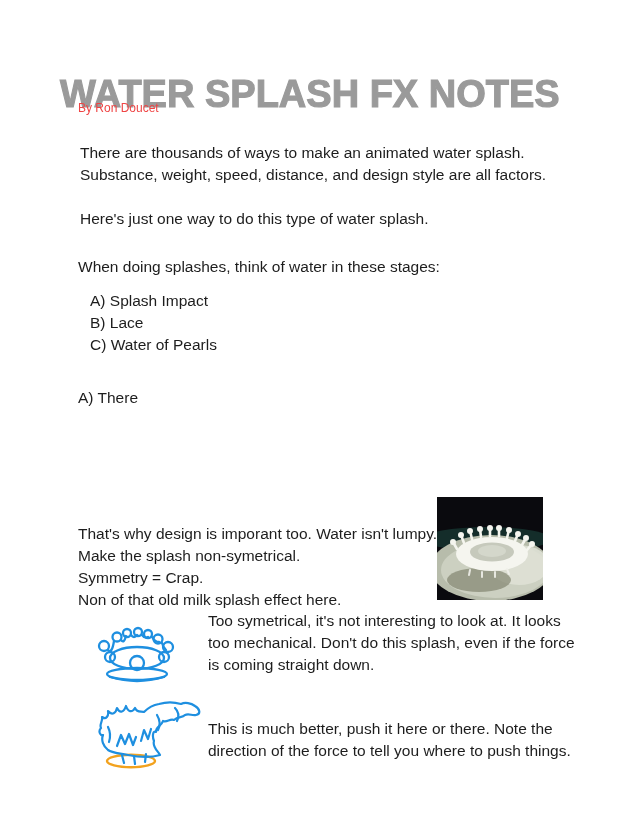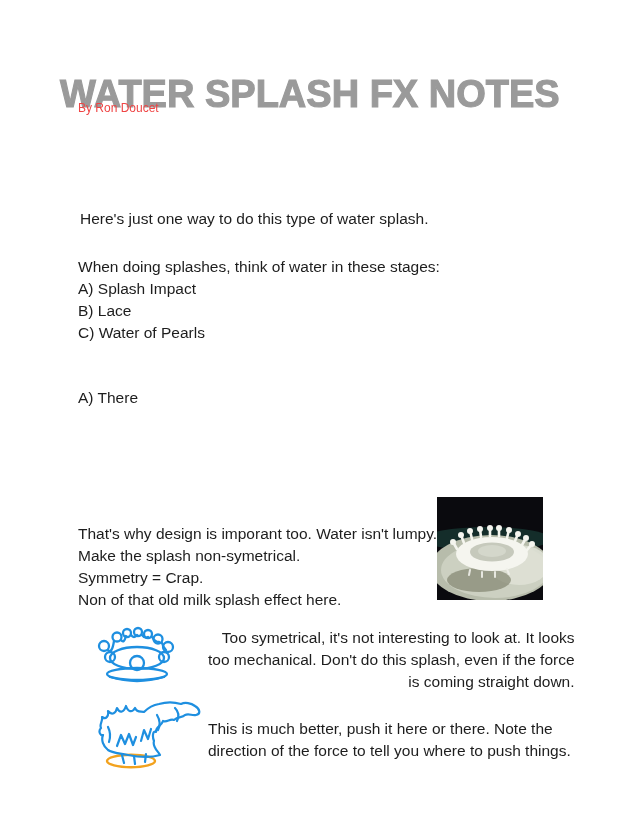--- a/index.html
+++ b/index.html
@@ -36,37 +36,39 @@
     position: absolute;
     margin: 0;
     color: #1d1d1d;
     font-size: 15.5px;
     line-height: 22px;
     white-space: pre-line;
   }
   .stages-list {
     position: absolute;
     left: 78px; top: 278px;
-    margin: 0; padding: 0;
+    margin: 12px; padding: 0;
     list-style: none;
     color: #1d1d1d;
     font-size: 15.5px;
     line-height: 22px;
   }
   .fig { position: absolute; }
   .fig svg { display: block; }
 </style>
 </head>
 <body>
 
 <div class="page">
 
   <h1 class="doc-title">WATER SPLASH FX NOTES</h1>
   <div class="byline">By Ron Doucet</div>
 
+  <p class="txt" style="left:80px; top:142px;">There are thousands of ways to make an animated water splash.
+Substance, weight, speed, distance, and design style are all factors.</p>
 
   <p class="txt" style="left:80px; top:208px;">Here's just one way to do this type of water splash.</p>
 
   <p class="txt" style="left:78px; top:256px;">When doing splashes, think of water in these stages:</p>
 
   <ul class="stages-list">
     <li>A) Splash Impact</li>
     <li>B) Lace</li>
     <li>C) Water of Pearls</li>
   </ul>
@@ -142,21 +144,21 @@
         <path d="M15,24 Q19,28 21,15"></path>
         <path d="M28,14 Q31,18 33,10"></path>
         <path d="M38,9 Q41,13 44,9"></path>
         <path d="M49,9 Q52,13 55,11"></path>
         <path d="M59,11 Q62,16 66,16"></path>
         <path d="M69,17 Q70,21 73,24"></path>
       </g>
     </svg>
   </div>
 
-  <p class="txt" style="left:208px; top:627px;text-align:right;">Too symetrical, it's not interesting to look at. It looks
+  <p class="txt" style="left:208px; top:610px;">Too symetrical, it's not interesting to look at. It looks
 too mechanical. Don't do this splash, even if the force
 is coming straight down.</p>
 
   <div class="fig" style="left:90px; top:701px; width:115px; height:70px;">
     <svg width="115" height="70" viewBox="0 0 115 70">
       <g fill="none" stroke="#f2a21e" stroke-width="2.4" stroke-linecap="round">
         <ellipse cx="41" cy="60" rx="24" ry="6.2"></ellipse>
       </g>
       <g fill="none" stroke="#1e8fe0" stroke-width="2.2" stroke-linecap="round" stroke-linejoin="round">
         <path d="M18,49 C13,45 11,39 13,34 C10,35 8,30 11,27 C9,23 13,21 12,16 C16,19 19,15 18,10 C22,15 26,12 27,7 C30,13 34,11 36,5 C38,11 42,12 45,7 C47,12 51,10 54,11 C58,7 63,4 69,3 C76,1 84,1 91,3 C95,1 101,2 105,5 C110,8 111,13 106,14 C102,15 99,12 95,14 C92,17 88,15 84,19 C80,17 77,22 73,20 C71,26 66,25 66,31 C63,29 62,35 64,40 C62,46 68,50 70,54 C60,57 48,56 38,54 C28,52 22,52 18,49 Z"></path>

